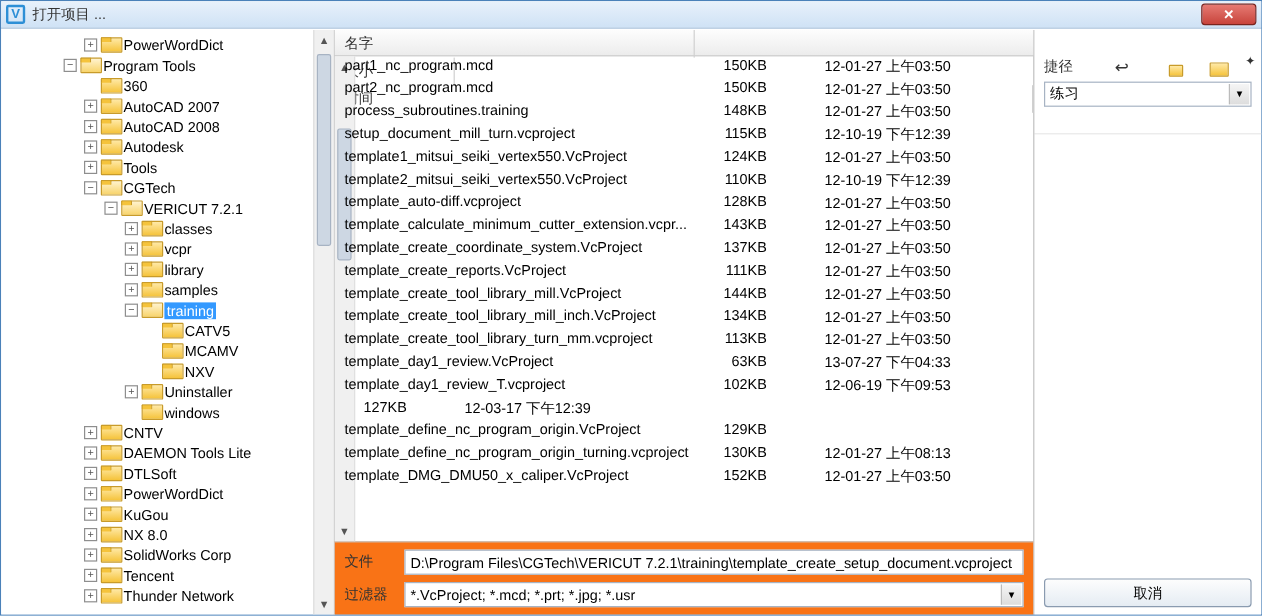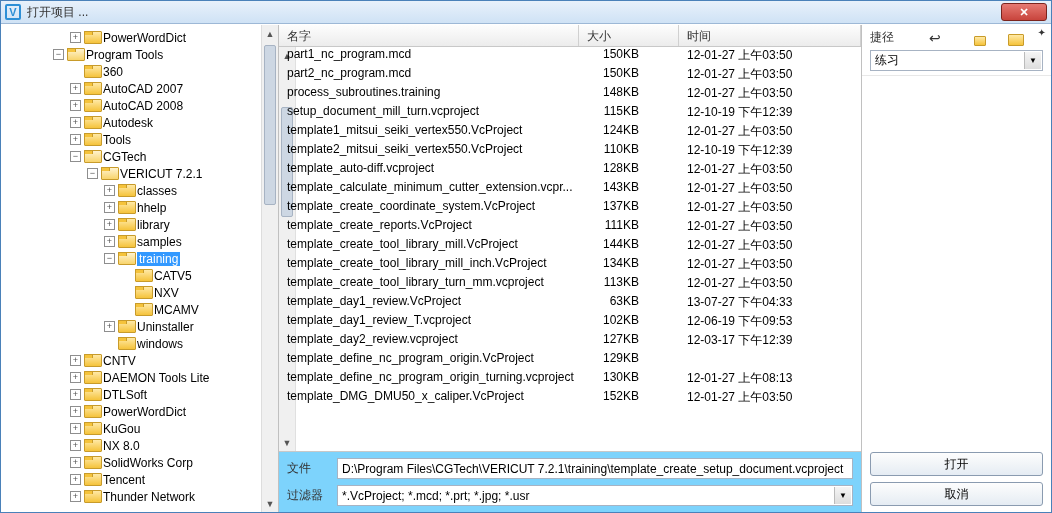--- a/index.html
+++ b/index.html
@@ -20,41 +20,41 @@
 .folder::before{content:"";position:absolute;width:16px;height:11px;bottom:0;background:linear-gradient(#ffe9a6,#f5c33b);border:1px solid #c89b2a;border-radius:1px;}
 .folder::after{content:"";position:absolute;width:7px;height:3px;top:0;left:0;background:#f5c33b;border:1px solid #c89b2a;border-bottom:none;border-radius:1px 1px 0 0;}
 .folder.open::before{background:linear-gradient(#fff3cf,#f8d46b);}
 .tree-row.sel .label{background:#3399ff;color:#fff;padding:0 2px;}
 .left-scroll{position:absolute;right:0;top:0;bottom:0;width:17px;background:#f0f0f0;border-left:1px solid #ddd;}
 .left-scroll .thumb{position:absolute;left:2px;right:2px;top:20px;height:160px;background:#cdd7e3;border:1px solid #a7b3c3;border-radius:2px;}
 .left-scroll .arrow{position:absolute;left:0;right:0;height:17px;display:flex;align-items:center;justify-content:center;color:#555;font-size:9px;}
 .left-scroll .arrow.up{top:0;}
 .left-scroll .arrow.dn{bottom:0;}
 .center-pane{flex:1;display:flex;flex-direction:column;border-right:1px solid #c0c0c0;position:relative;}
-.list-header{height:22px;display:flex;background:linear-gradient(#fdfdfd,#ececec);border-bottom:1px solid #c8c8c8;}
+.list-header{height:22px;display:flex;background:linear-gradient(#fdfdfd,#ececec);border-bottom:1px solid #c8c8c8;flex-direction:column;}
 .list-header .col{border-right:1px solid #d0d0d0;padding:3px 8px;color:#333;}
 .list-row{display:flex;height:19px;color:#000;}
 .list-row.sel{background:#3399ff;color:#fff;}
 .list-row .c1{width:300px;padding-left:8px;white-space:nowrap;overflow:hidden;}
 .list-row .c2{width:100px;text-align:right;padding-right:40px;}
 .list-row .c3{flex:1;padding-left:8px;}
 .cscroll{position:absolute;left:0;top:0;bottom:0;width:17px;background:#f0f0f0;border-right:1px solid #e0e0e0;}
 .cscroll .thumb{position:absolute;left:2px;right:2px;top:60px;height:110px;background:#cdd7e3;border:1px solid #a7b3c3;border-radius:2px;}
 .cscroll .arrow{position:absolute;left:0;right:0;height:17px;display:flex;align-items:center;justify-content:center;color:#555;font-size:9px;}
 .cscroll .arrow.up{top:0;}
 .cscroll .arrow.dn{bottom:0;}
-.bottom-fields{border-top:1px solid #c8c8c8;padding:6px 8px;background:#7dd3fc;}
+.bottom-fields{border-top:1px solid #c8c8c8;padding:6px 8px;background:#f97316;}
 .field-row{display:flex;align-items:center;margin-bottom:6px;}
 .field-row:last-child{margin-bottom:0;}
 .field-row label{width:50px;color:#333;}
 .field-row .input{flex:1;height:21px;border:1px solid #a7b3c3;background:#fff;padding:2px 4px;display:flex;align-items:center;color:#000;white-space:nowrap;overflow:hidden;}
 .field-row .combo{position:relative;}
 .field-row .combo .arrow{position:absolute;right:1px;top:1px;bottom:1px;width:17px;background:linear-gradient(#f5f5f5,#ddd);border-left:1px solid #bbb;display:flex;align-items:center;justify-content:center;font-size:8px;cursor:pointer;}
 .right-pane{width:189px;background:#fff;display:flex;flex-direction:column;}
-.right-top{padding:4px 8px;border-bottom:1px solid #e8e8e8;}
+.right-top{padding:22px 8px;border-bottom:1px solid #e8e8e8;}
 .right-top .hdr{display:flex;align-items:center;margin-bottom:4px;}
 .right-top .hdr span{flex:1;color:#333;}
 .mini-icon{width:16px;height:16px;margin-left:4px;display:inline-flex;align-items:center;justify-content:center;cursor:pointer;}
 .green-arrow{color:#3a8a2e;font-size:14px;position:relative;}
 .green-arrow::after{content:"";position:absolute;width:10px;height:8px;bottom:0;right:-2px;background:linear-gradient(#ffe9a6,#f5c33b);border:1px solid #c89b2a;border-radius:1px;}
 .yellow-folder{position:relative;}
 .yellow-folder::before{content:"";position:absolute;width:14px;height:10px;bottom:0;background:linear-gradient(#ffe9a6,#f5c33b);border:1px solid #c89b2a;border-radius:1px;}
 .yellow-folder .star{position:absolute;top:-3px;right:-3px;color:#e2b100;font-size:10px;}
 .combo-box{height:21px;border:1px solid #a7b3c3;background:#fff;display:flex;align-items:center;padding:0 4px;position:relative;}
 .combo-box .arrow{position:absolute;right:1px;top:1px;bottom:1px;width:17px;background:linear-gradient(#f5f5f5,#ddd);border-left:1px solid #bbb;display:flex;align-items:center;justify-content:center;font-size:8px;cursor:pointer;}
@@ -134,21 +134,21 @@
           <div class="tree-row">
             <span class="sp" style="width: 103px;"></span>
             <span class="expander">+</span>
             <span class="folder"></span>
             <span class="label">classes</span>
           </div>
           <div class="tree-row">
             <span class="sp" style="width: 103px;"></span>
             <span class="expander">+</span>
             <span class="folder"></span>
-            <span class="label">hhelp</span>
+            <span class="label">vcpr</span>
           </div>
           <div class="tree-row">
             <span class="sp" style="width: 103px;"></span>
             <span class="expander">+</span>
             <span class="folder"></span>
             <span class="label">library</span>
           </div>
           <div class="tree-row">
             <span class="sp" style="width: 103px;"></span>
             <span class="expander">+</span>
@@ -164,27 +164,27 @@
           <div class="tree-row">
             <span class="sp" style="width: 120px;"></span>
             <span class="expander blank"></span>
             <span class="folder"></span>
             <span class="label">CATV5</span>
           </div>
           <div class="tree-row">
             <span class="sp" style="width: 120px;"></span>
             <span class="expander blank"></span>
             <span class="folder"></span>
-            <span class="label">NXV</span>
+            <span class="label">MCAMV</span>
           </div>
           <div class="tree-row">
             <span class="sp" style="width: 120px;"></span>
             <span class="expander blank"></span>
             <span class="folder"></span>
-            <span class="label">MCAMV</span>
+            <span class="label">NXV</span>
           </div>
           <div class="tree-row">
             <span class="sp" style="width: 103px;"></span>
             <span class="expander">+</span>
             <span class="folder"></span>
             <span class="label">Uninstaller</span>
           </div>
           <div class="tree-row">
             <span class="sp" style="width: 103px;"></span>
             <span class="expander blank"></span>
@@ -335,21 +335,20 @@
               <div class="c1">template_day1_review.VcProject</div>
               <div class="c2">63KB</div>
               <div class="c3">13-07-27 下午04:33</div>
             </div>
             <div class="list-row">
               <div class="c1">template_day1_review_T.vcproject</div>
               <div class="c2">102KB</div>
               <div class="c3">12-06-19 下午09:53</div>
             </div>
             <div class="list-row">
-              <div class="c1">template_day2_review.vcproject</div>
               <div class="c2">127KB</div>
               <div class="c3">12-03-17 下午12:39</div>
             </div>
             <div class="list-row">
               <div class="c1">template_define_nc_program_origin.VcProject</div>
               <div class="c2">129KB</div>
             </div>
             <div class="list-row">
               <div class="c1">template_define_nc_program_origin_turning.vcproject</div>
               <div class="c2">130KB</div>
@@ -387,18 +386,17 @@
           <span class="mini-icon yellow-folder">
             <span class="star">✦</span>
           </span>
         </div>
         <div class="combo-box">
           <span>练习</span>
           <div class="arrow">▼</div>
         </div>
       </div>
       <div class="right-buttons">
-        <div class="btn">打开</div>
         <div class="btn">取消</div>
       </div>
     </div>
   </div>
 </div>
 
 </body></html>

